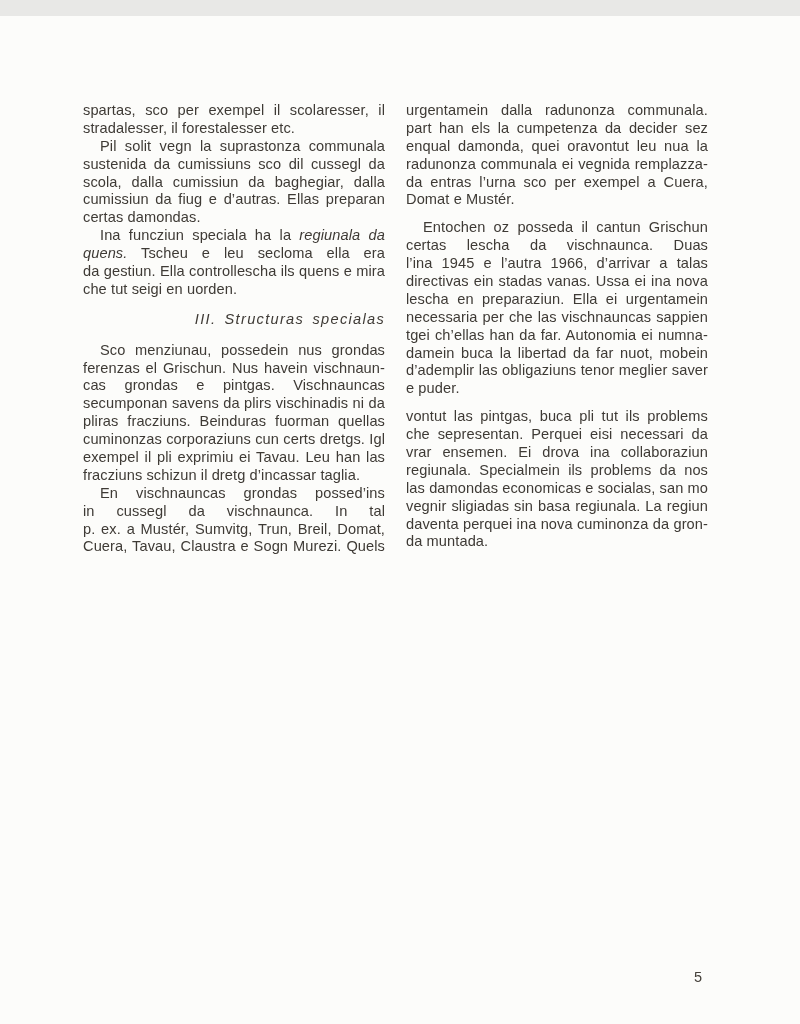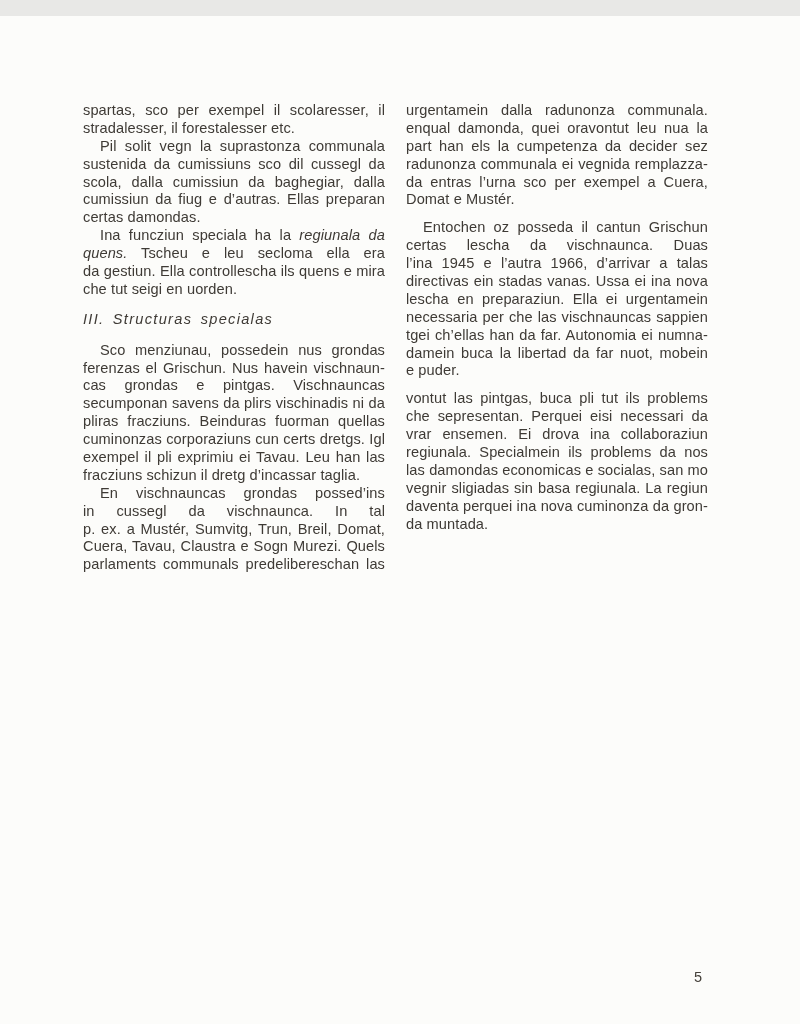--- a/index.html
+++ b/index.html
@@ -33,21 +33,21 @@
     text-align-last: justify;
     height: 17.9px;
     overflow: hidden;
   }
   .line.indent { text-indent: 17px; }
   .line.last {
     text-align: center;
     text-align-last: left;
   }
   .heading {
-    text-align: left;
+    text-align: right;
     font-style: italic;
     letter-spacing: 1.3px;
     word-spacing: 3px;
     margin: 12px 0 13px 0;
     height: 17.9px;
   }
   .page-number {
     position: absolute;
     left: 683px;
     top: 953px;
@@ -88,41 +88,41 @@
         <div class="line">pliras fracziuns. Beinduras fuorman quellas</div>
         <div class="line">cuminonzas corporaziuns cun certs dretgs. Igl</div>
         <div class="line">exempel il pli exprimiu ei Tavau. Leu han las</div>
         <div class="line last">fracziuns schizun il dretg d’incassar taglia.</div>
       </div>
       <div class="para">
         <div class="line indent">En vischnauncas grondas possed’ins vanas</div>
         <div class="line">in cussegl da vischnaunca. In tal enconusch’ins</div>
         <div class="line">p. ex. a Mustér, Sumvitg, Trun, Breil, Domat,</div>
         <div class="line">Cuera, Tavau, Claustra e Sogn Murezi. Quels</div>
-        <div class="line">parlaments communals predelibereschan las</div>
       </div>
     </div>
   <div class="col col-right">
       <div class="para">
         <div class="line">urgentamein dalla radunonza communala. Per</div>
+        <div class="line">part han els la cumpetenza da decider sez</div>
         <div class="line">enqual damonda, quei oravontut leu nua la</div>
-        <div class="line">part han els la cumpetenza da decider sez</div>
         <div class="line">radunonza communala ei vegnida remplazza-</div>
         <div class="line">da entras l’urna sco per exempel a Cuera,</div>
         <div class="line last">Domat e Mustér.</div>
       </div>
       <div class="para" style="margin-top: 10px;">
         <div class="line indent">Entochen oz posseda il cantun Grischun</div>
         <div class="line">certas lescha da vischnaunca. Duas emprovas,</div>
         <div class="line">l’ina 1945 e l’autra 1966, d’arrivar a talas</div>
         <div class="line">directivas ein stadas vanas. Ussa ei ina nova</div>
         <div class="line">lescha en preparaziun. Ella ei urgentamein</div>
         <div class="line">necessaria per che las vischnauncas sappien</div>
         <div class="line">tgei ch’ellas han da far. Autonomia ei numna-</div>
         <div class="line">damein buca la libertad da far nuot, mobein</div>
+        <div class="line">d’ademplir las obligaziuns tenor meglier saver</div>
         <div class="line last">e puder.</div>
       </div>
       <div class="para" style="margin-top: 10px;">
         <div class="line">vontut las pintgas, buca pli tut ils problems</div>
         <div class="line">che sepresentan. Perquei eisi necessari da lu-</div>
         <div class="line">vrar ensemen. Ei drova ina collaboraziun</div>
         <div class="line">regiunala. Specialmein ils problems da nos dis,</div>
         <div class="line">las damondas economicas e socialas, san mo</div>
         <div class="line">vegnir sligiadas sin basa regiunala. La regiun</div>
         <div class="line">daventa perquei ina nova cuminonza da gron-</div>

